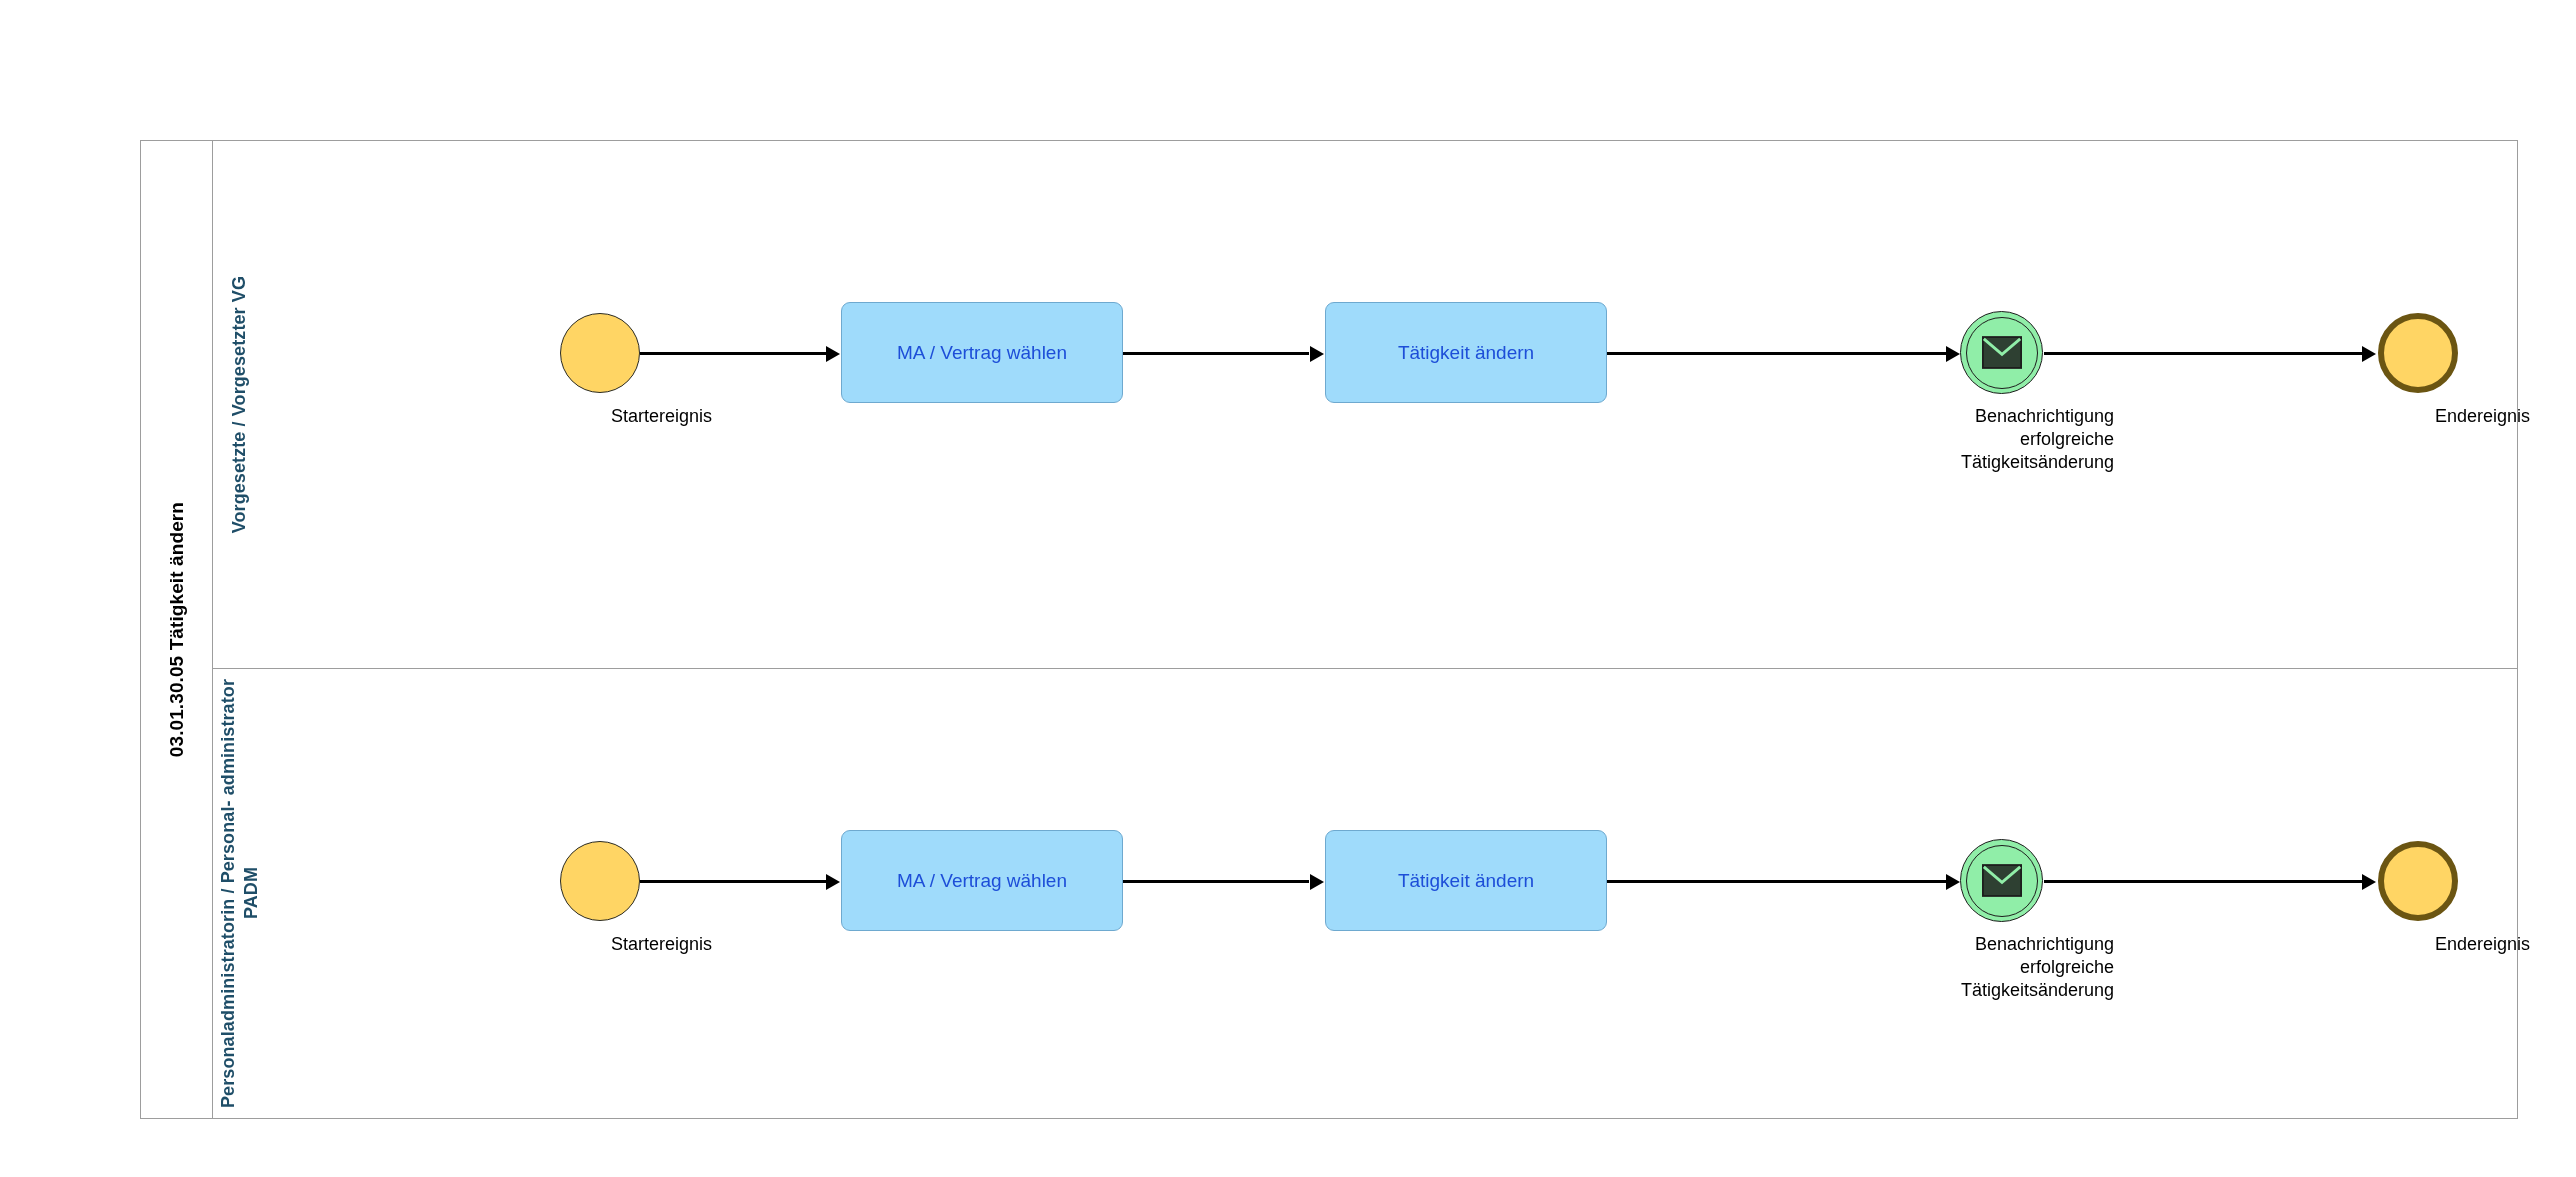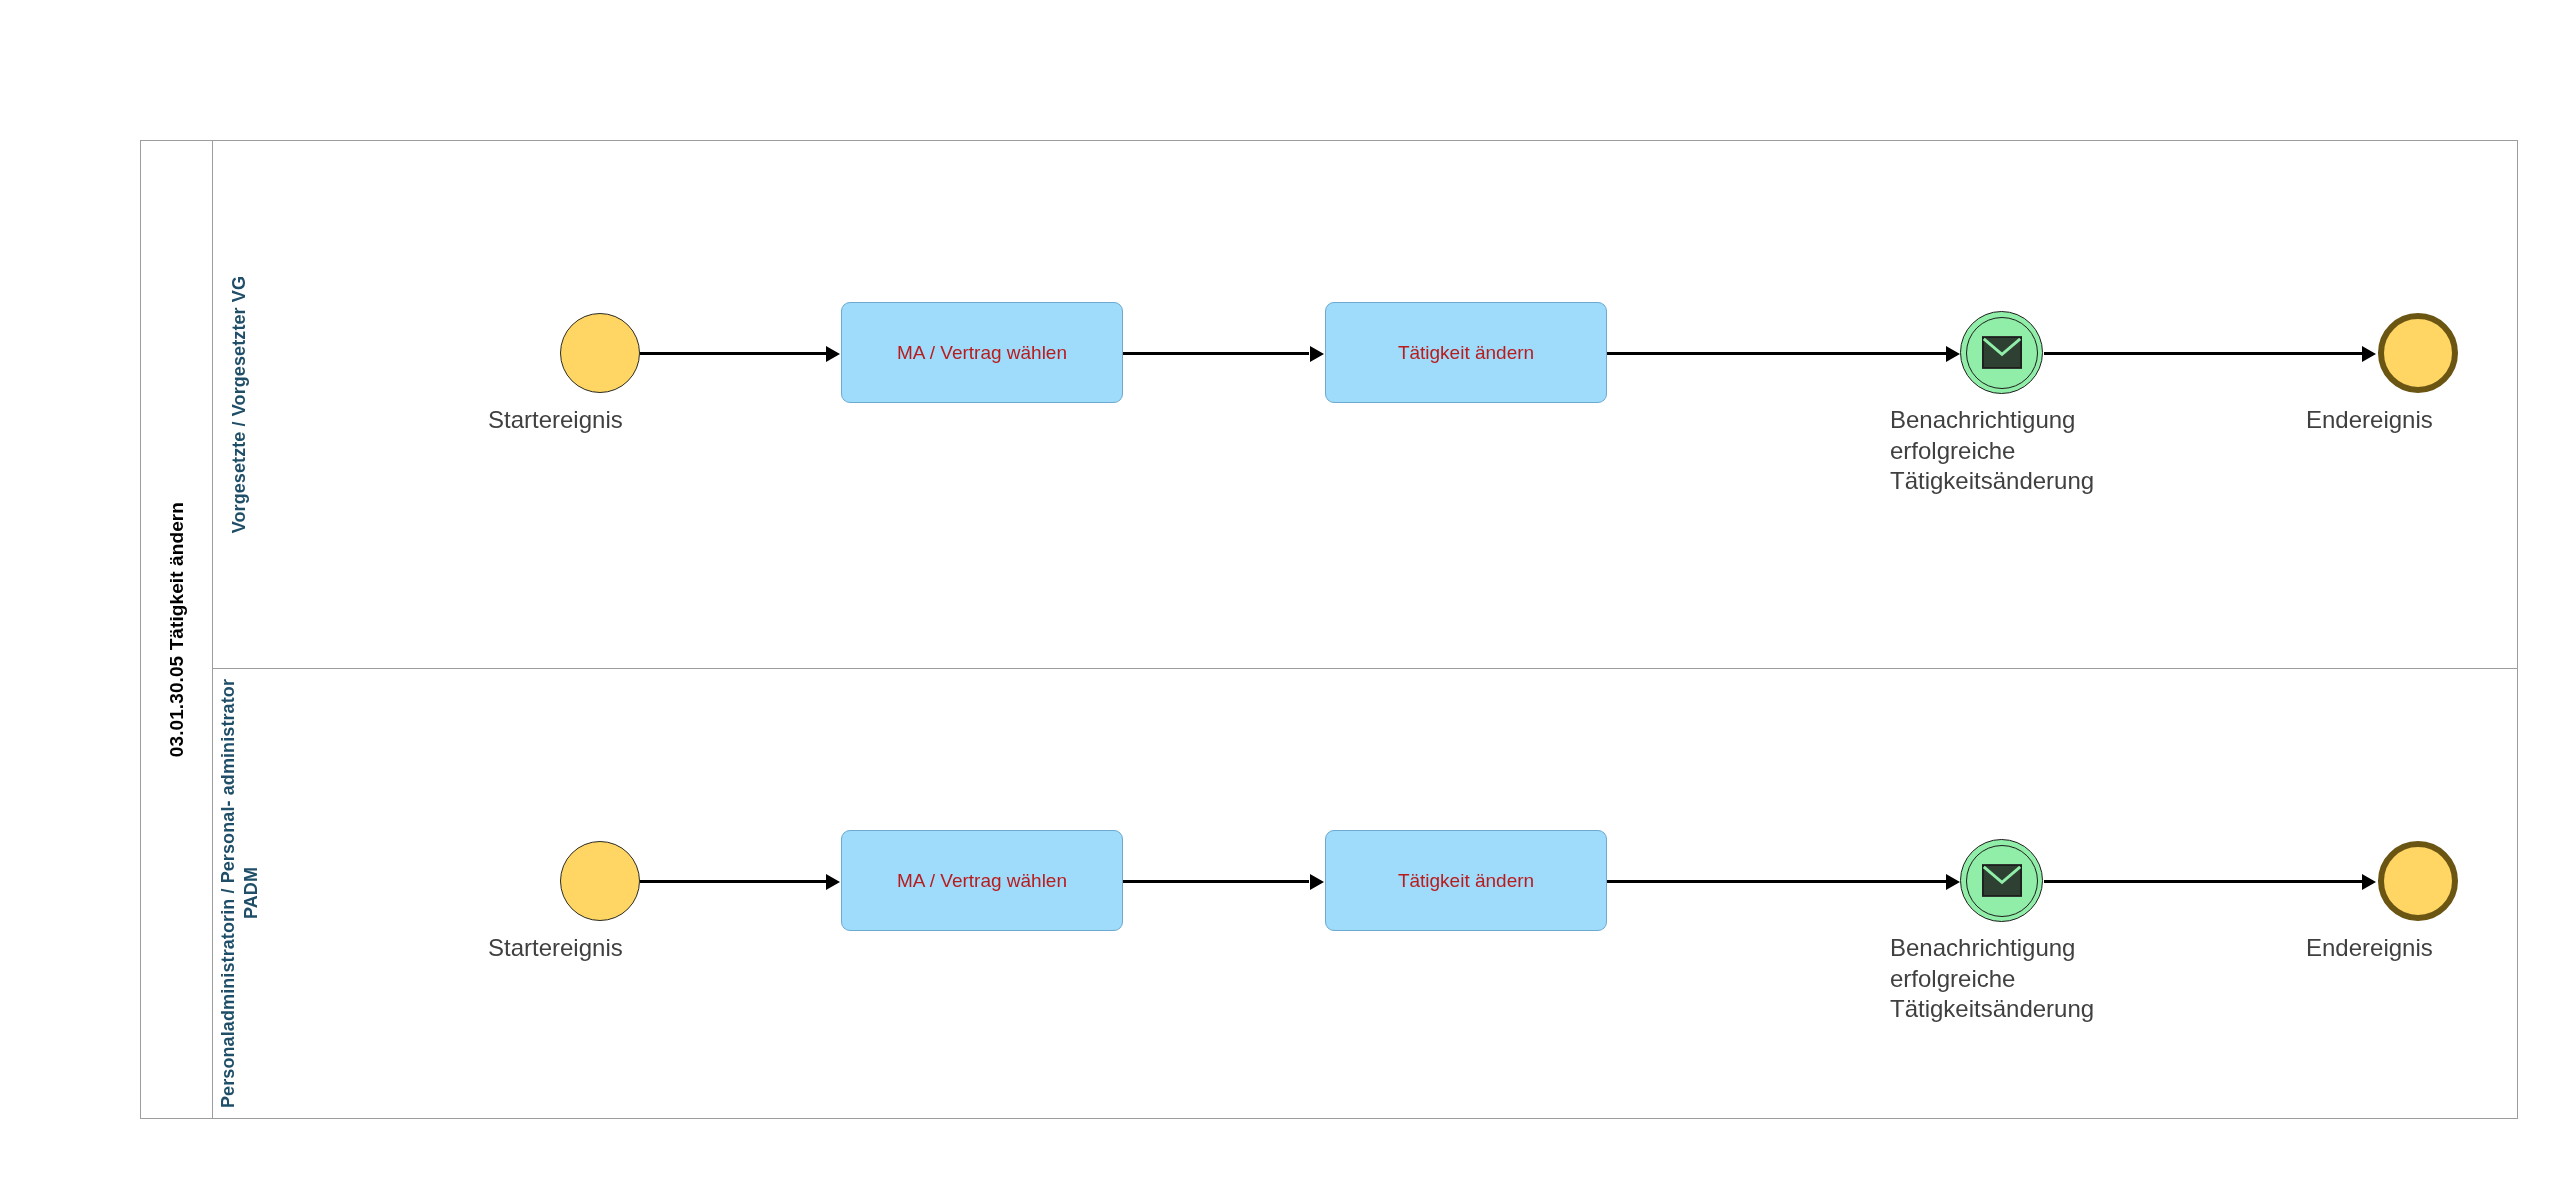--- a/index.html
+++ b/index.html
@@ -153,31 +153,31 @@
     border: 1.8px solid #6ea9cf;
     border-radius: 9px;
     box-sizing: border-box;
     display: flex;
     align-items: center;
     justify-content: center;
     text-align: center;
   }
   .task-label {
     font-size: 19px;
-    color: #b91c1c;
+    color: #1d4ed8;
     line-height: 1.25;
     padding: 0 9px;
   }
 
   
   .caption {
     position: absolute;
-    font-size: 24px;
-    color: #404040;
-    text-align: left;
+    font-size: 18px;
+    color: #000000;
+    text-align: right;
     line-height: 1.28;
     white-space: pre-line;
   }
 
   
   .connector {
     position: absolute;
     height: 2.7px;
     background: #000000;
   }

